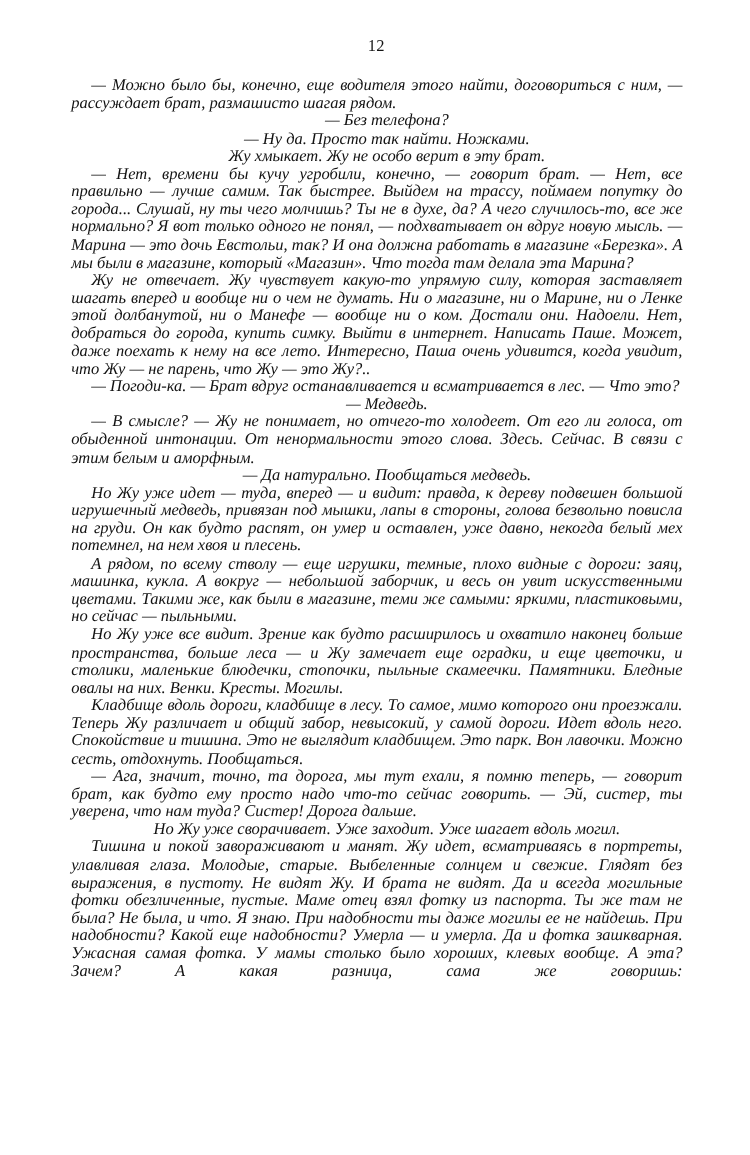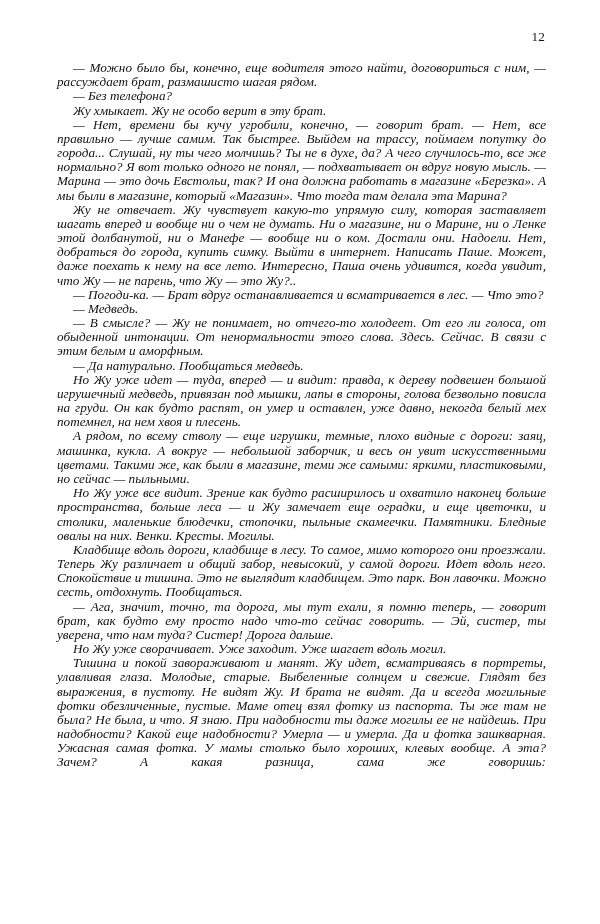--- a/index.html
+++ b/index.html
@@ -26,21 +26,21 @@
 
   
   .running-head {
     position: absolute;
     left: 57px;
     right: 55px;
     top: 28px;
     height: 18px;
     display: flex;
     align-items: baseline;
-    justify-content: flex-end;
+    justify-content: center;
     font-size: 13.2px;
     line-height: 18px;
     color: #141414;
   }
   .folio {
     font-size: 13.2px;
     letter-spacing: 0.2px;
     white-space: nowrap;
   }
   .author-line {
@@ -76,35 +76,36 @@
     text-align: justify;
   }
   
   .textblock p.last::after {
     content: "";
     display: inline-block;
     width: 100%;
   }
   
   .textblock p.short {
-    text-align: left;
+    text-align: center;
   }
 </style>
 </head>
 <body>
 
 <div class="page">
 
   <div class="running-head">
     <span class="folio">12</span>
   </div>
 
   <div class="textblock">
       <p>— Можно было бы, конечно, еще водителя этого найти, договориться с ним, — рассуждает брат, размашисто шагая рядом.</p>
       <p class="short">— Без телефона?</p>
+      <p class="short">— Ну да. Просто так найти. Ножками.</p>
       <p class="short">Жу хмыкает. Жу не особо верит в эту брат.</p>
       <p>— Нет, времени бы кучу угробили, конечно, — говорит брат. — Нет, все правильно — лучше самим. Так быстрее. Выйдем на трассу, поймаем попутку до города... Слушай, ну ты чего молчишь? Ты не в духе, да? А чего случилось-то, все же нормально? Я вот только одного не понял, — под­хватывает он вдруг новую мысль. — Марина — это дочь Евстольи, так? И она должна работать в магазине «Березка». А мы были в магазине, кото­рый «Магазин». Что тогда там делала эта Марина?</p>
       <p>Жу не отвечает. Жу чувствует какую-то упрямую силу, которая заставля­ет шагать вперед и вообще ни о чем не думать. Ни о магазине, ни о Марине, ни о Ленке этой долбанутой, ни о Манефе — вообще ни о ком. Достали они. Надоели. Нет, добраться до города, купить симку. Выйти в интернет. Написать Паше. Может, даже поехать к нему на все лето. Интересно, Паша очень удивится, когда увидит, что Жу — не парень, что Жу — это Жу?..</p>
       <p>— Погоди-ка. — Брат вдруг останавливается и всматривается в лес. — Что это?</p>
       <p class="short">— Медведь.</p>
       <p>— В смысле? — Жу не понимает, но отчего-то холодеет. От его ли голоса, от обыденной интонации. От ненормальности этого слова. Здесь. Сейчас. В связи с этим белым и аморфным.</p>
       <p class="short">— Да натурально. Пообщаться медведь.</p>
       <p>Но Жу уже идет — туда, вперед — и видит: правда, к дереву подвешен большой игрушечный медведь, привязан под мышки, лапы в стороны, го­лова безвольно повисла на груди. Он как будто распят, он умер и оставлен, уже давно, некогда белый мех потемнел, на нем хвоя и плесень.</p>
       <p>А рядом, по всему стволу — еще игрушки, темные, плохо видные с дороги: заяц, машинка, кукла. А вокруг — небольшой заборчик, и весь он увит искусственными цветами. Такими же, как были в магазине, теми же самыми: яркими, пластиковыми, но сейчас — пыльными.</p>
       <p>Но Жу уже все видит. Зрение как будто расширилось и охватило нако­нец больше пространства, больше леса — и Жу замечает еще оградки, и еще цветочки, и столики, маленькие блюдечки, стопочки, пыльные скамеечки. Памятники. Бледные овалы на них. Венки. Кресты. Могилы.</p>

